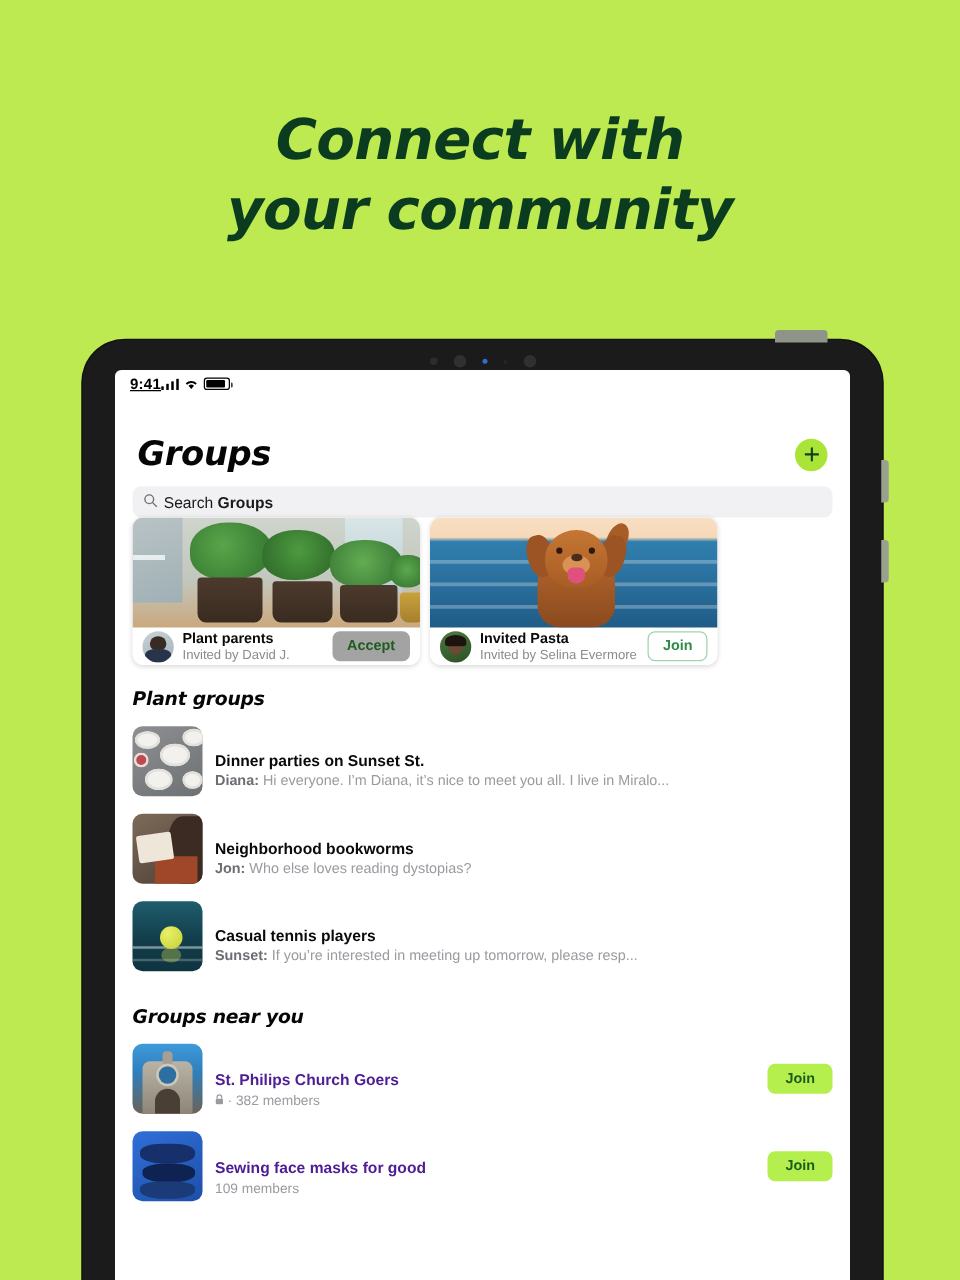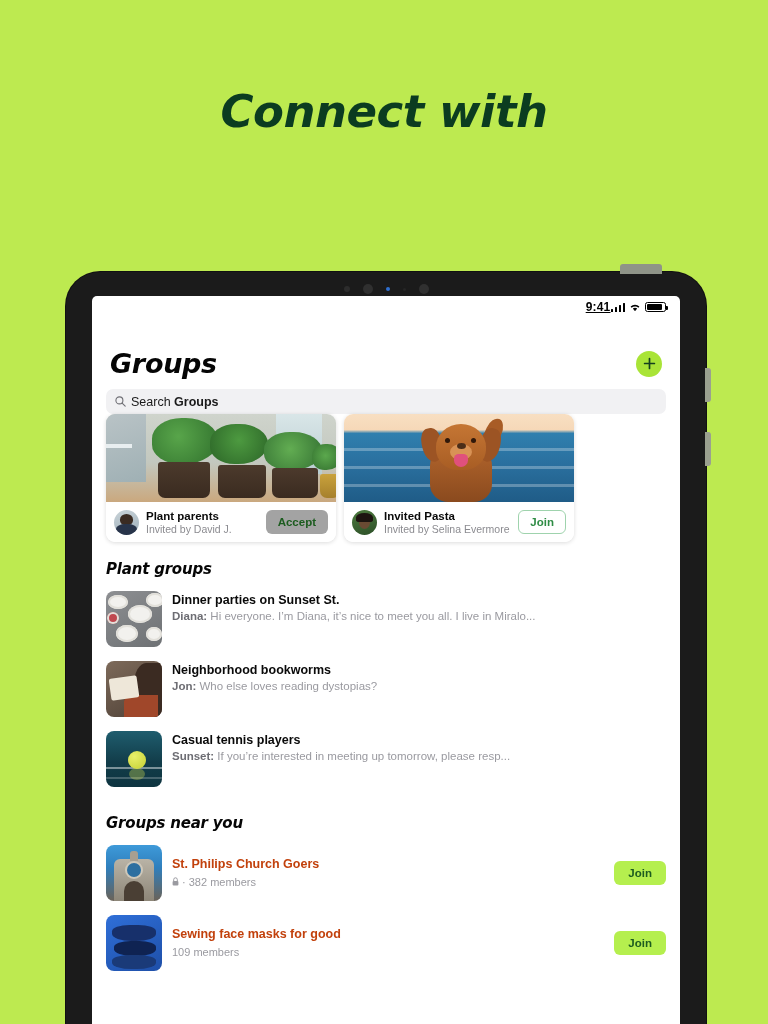--- a/index.html
+++ b/index.html
@@ -55,21 +55,21 @@
     position:absolute; left:26px; top:24px;
     width:588px; height:776px;
     background:#ffffff;
     border-radius:5px 5px 0 0;
     overflow:hidden;
   }
 
   
   .statusbar {
     height:22px; display:flex; align-items:center;
-    justify-content:flex-end; padding:0 14px 0 12px;text-decoration:underline;
+    justify-content:flex-start; padding:0 14px 0 12px;text-decoration:underline;
   }
   .status-time { font-size:12px; font-weight:bold; color:#000; letter-spacing:0.2px; }
   .status-icons { display:flex; align-items:center; gap:4px; }
   .bars { display:flex; align-items:flex-end; gap:1.5px; height:10px; }
   .bars i { width:2.5px; background:#000; border-radius:0.5px; display:block; }
   .bars i:nth-child(1){height:3.5px}.bars i:nth-child(2){height:5.5px}
   .bars i:nth-child(3){height:7.5px}.bars i:nth-child(4){height:9.5px}
   .wifi { position:relative; width:12px; height:10px; }
   .wifi svg { display:block; }
   .batt {
@@ -196,21 +196,21 @@
     position:absolute; top:24px; width:5px; height:5px;
     background:#30180a; border-radius:50%;
   }
   .dog-eye.l { left:101px; } .dog-eye.r { left:127px; }
   .dog-tail {
     position:absolute; left:142px; top:4px; width:16px; height:26px;
     background:#a85c26; border-radius:50% 50% 40% 40%; transform:rotate(24deg);
   }
 
   .invite-foot {
-    height:40px; display:flex; align-items:center;
+    height:30px; display:flex; align-items:center;
     padding:0 8px 0 8px; gap:7px; background:#fff;
   }
   .av {
     width:25px; height:25px; border-radius:50%; flex:0 0 auto;
     overflow:hidden; position:relative;
   }
   .av.a1 { background:linear-gradient(160deg,#c9d3d8,#9fb0bb); }
   .av.a1::before {
     content:""; position:absolute; left:6px; top:4px; width:13px; height:11px;
     background:#3a2b22; border-radius:50% 50% 40% 40%;
@@ -299,46 +299,47 @@
     background:#a79f91; border-radius:3px 3px 0 0;
   }
   .th-mask { background:linear-gradient(150deg,#2f6fd8,#1e4fa8); }
   .th-mask .mk {
     position:absolute; background:#17306b; border-radius:40% 40% 45% 45%;
   }
   .th-mask .mk1 { left:6px; top:10px; width:44px; height:16px; }
   .th-mask .mk2 { left:8px; top:26px; width:42px; height:15px; background:#0f2352; }
   .th-mask .mk3 { left:6px; top:40px; width:44px; height:14px; background:#1a3a78; }
 
-  .gtxt { flex:1 1 auto; min-width:0; padding-top:1px; }
+  .gtxt { flex:1 1 auto; min-width:0; padding-top:1px;margin-top:19px; }
   .gname { font-size:12.5px; font-weight:bold; color:#0a0a0a; line-height:17px; }
   .gmsg { font-size:11.5px; color:#9a9aa0; line-height:15px; }
   .gmsg .who { color:#6d6d73; font-weight:bold; }
 
   
   .nrow { display:flex; gap:10px; align-items:center; padding:5px 0 9px 0; }
-  .nname { font-size:12.5px; font-weight:bold; color:#c2410c; line-height:15.5px; }
+  .nname { font-size:12.5px; font-weight:bold; color:#4c1d95; line-height:15.5px; }
   .nmeta {
     font-size:11px; color:#9a9aa0; line-height:15px; margin-top:2px;
     display:flex; align-items:center; gap:3px;
   }
   .btn-join-fill {
     background:#b5ef4e; color:#1c5c1f; border:none;
     font-size:11.5px; font-weight:bold;
     padding:6px 14px; border-radius:6px; cursor:pointer; flex:0 0 auto;
     font-family:"Liberation Sans",sans-serif;
   }
   .lock { display:block; }
 </style>
 </head>
 <body>
 
 <div class="hero">
   <h1>
     <span>Connect with</span>
+    <span class="l2">your community</span>
   </h1>
 </div>
 
 <div class="device">
   <div class="power-btn"></div>
   <div class="vol-btn vol-1"></div>
   <div class="vol-btn vol-2"></div>
 
   <div class="sensors">
     <div class="sensor"></div>

